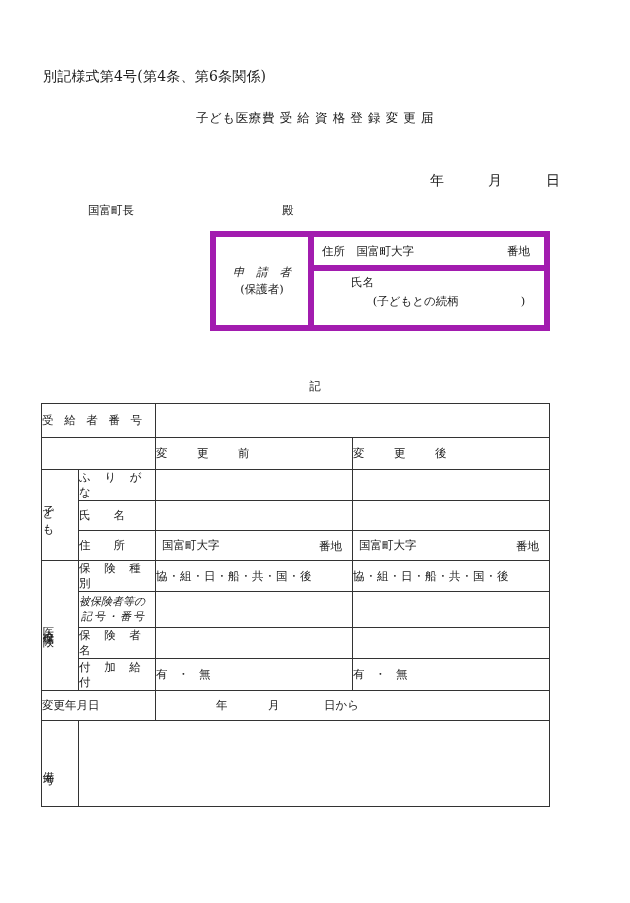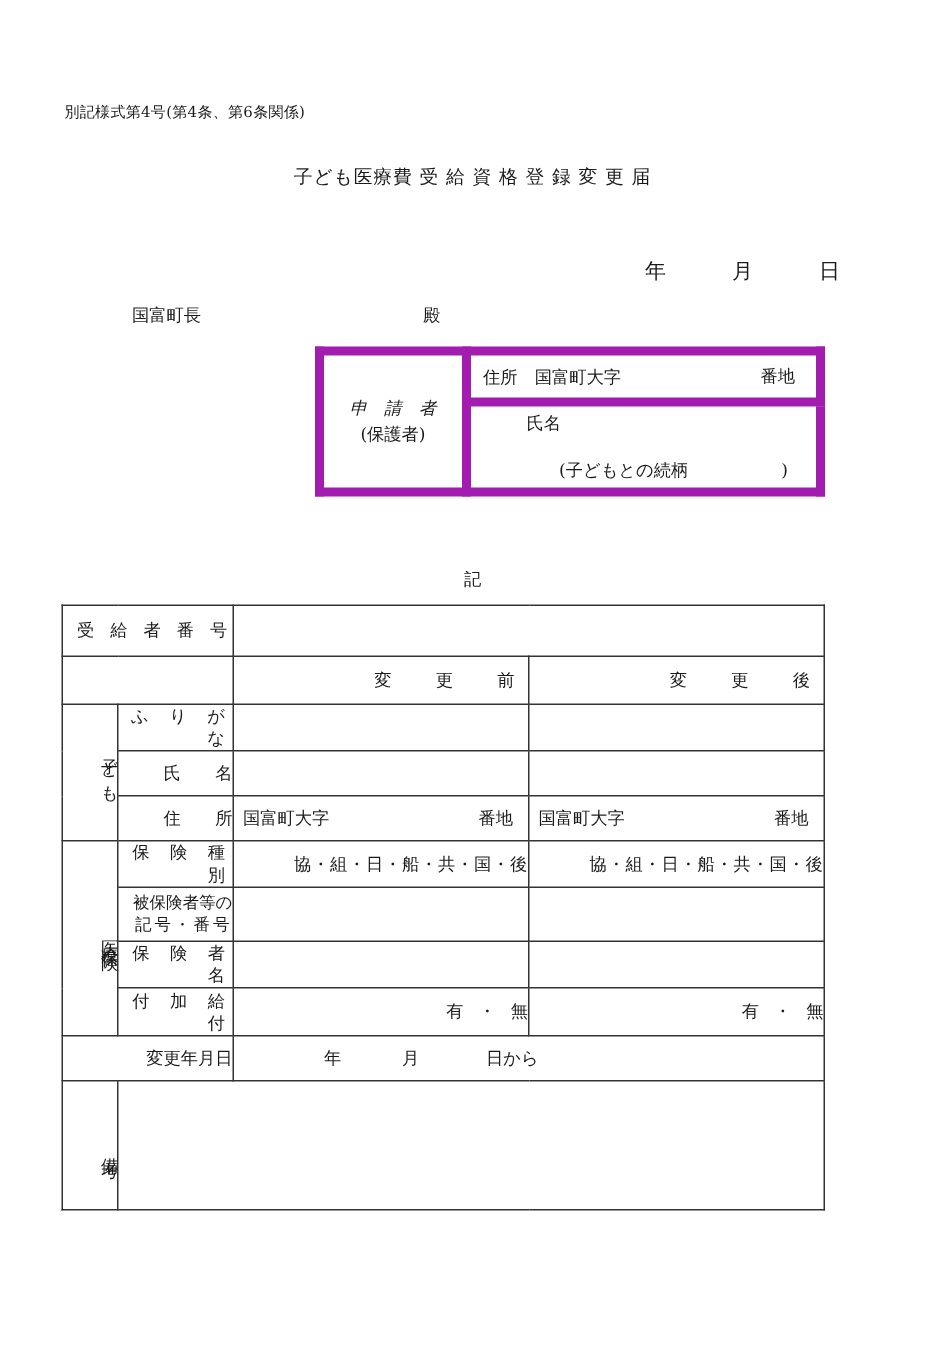--- a/index.html
+++ b/index.html
@@ -18,21 +18,21 @@
   .page {
     position: absolute;
     inset: 0;
   }
 
   
   .form-no {
     position: absolute;
     left: 43px;
     top: 68px;
-    font-size: 10px;
+    font-size: 14px;
     letter-spacing: 0.2px;
     white-space: nowrap;
     text-align: center;
   }
   .title-block {
     position: absolute;
     left: 0;
     right: 0;
     top: 110px;
     text-align: center;
@@ -110,21 +110,21 @@
     height: 46px;
     padding: 4px 8px !important;
     position: relative;
     vertical-align: top !important;
   }
   .cell-name .n-top { display: block; margin-left: 29px; }
   .cell-name .n-bottom {
     position: absolute;
     left: 0;
     right: 0;
-    bottom: 4px;
+    bottom: 16px;
     text-align: center;
     padding-left: 40px;
   }
   .cell-name .n-bottom .paren-close {
     display: inline-block;
     margin-left: 62px;
   }
 
   
   .body-text {
@@ -154,21 +154,21 @@
     top: 403px;
     width: 509px;
     border-collapse: collapse;
     font-size: 11.5px;
     table-layout: fixed;
   }
   .main-table td {
     border: 1px solid #333;
     padding: 0;
     vertical-align: middle;
-    text-align: right;
+    text-align: left;
   }
   .col-vert { width: 37px; }
   .col-lab  { width: 77px; }
   .col-val  { width: 197px; }
 
   .vert-label {
     writing-mode: vertical-rl;
     text-orientation: upright;
     letter-spacing: 3px;
     line-height: 1;
@@ -180,21 +180,21 @@
   .lab-recipient {
     letter-spacing: 3.5px;
     padding-left: 3.5px;
   }
   .r-ba { height: 32px; }
   .sp-wide { letter-spacing: 9px; padding-left: 9px; }
   .r-furi { height: 22px; }
   .r-name { height: 30px; }
   .r-addr { height: 30px; }
   .r-kind { height: 30px; }
-  .r-sym  { height: 36px; }
+  .r-sym  { height: 36px; font-style: italic; }
   .r-ins  { height: 30px; }
   .r-add  { height: 32px; }
   .r-date { height: 30px; }
   .r-note { height: 86px; }
   .lab-spread3 { letter-spacing: 5px; padding-left: 5px; }
   .lab-two-line {
     line-height: 1.3;
     font-size: 11px;
   }
   .lab-two-line span { display: block; }

